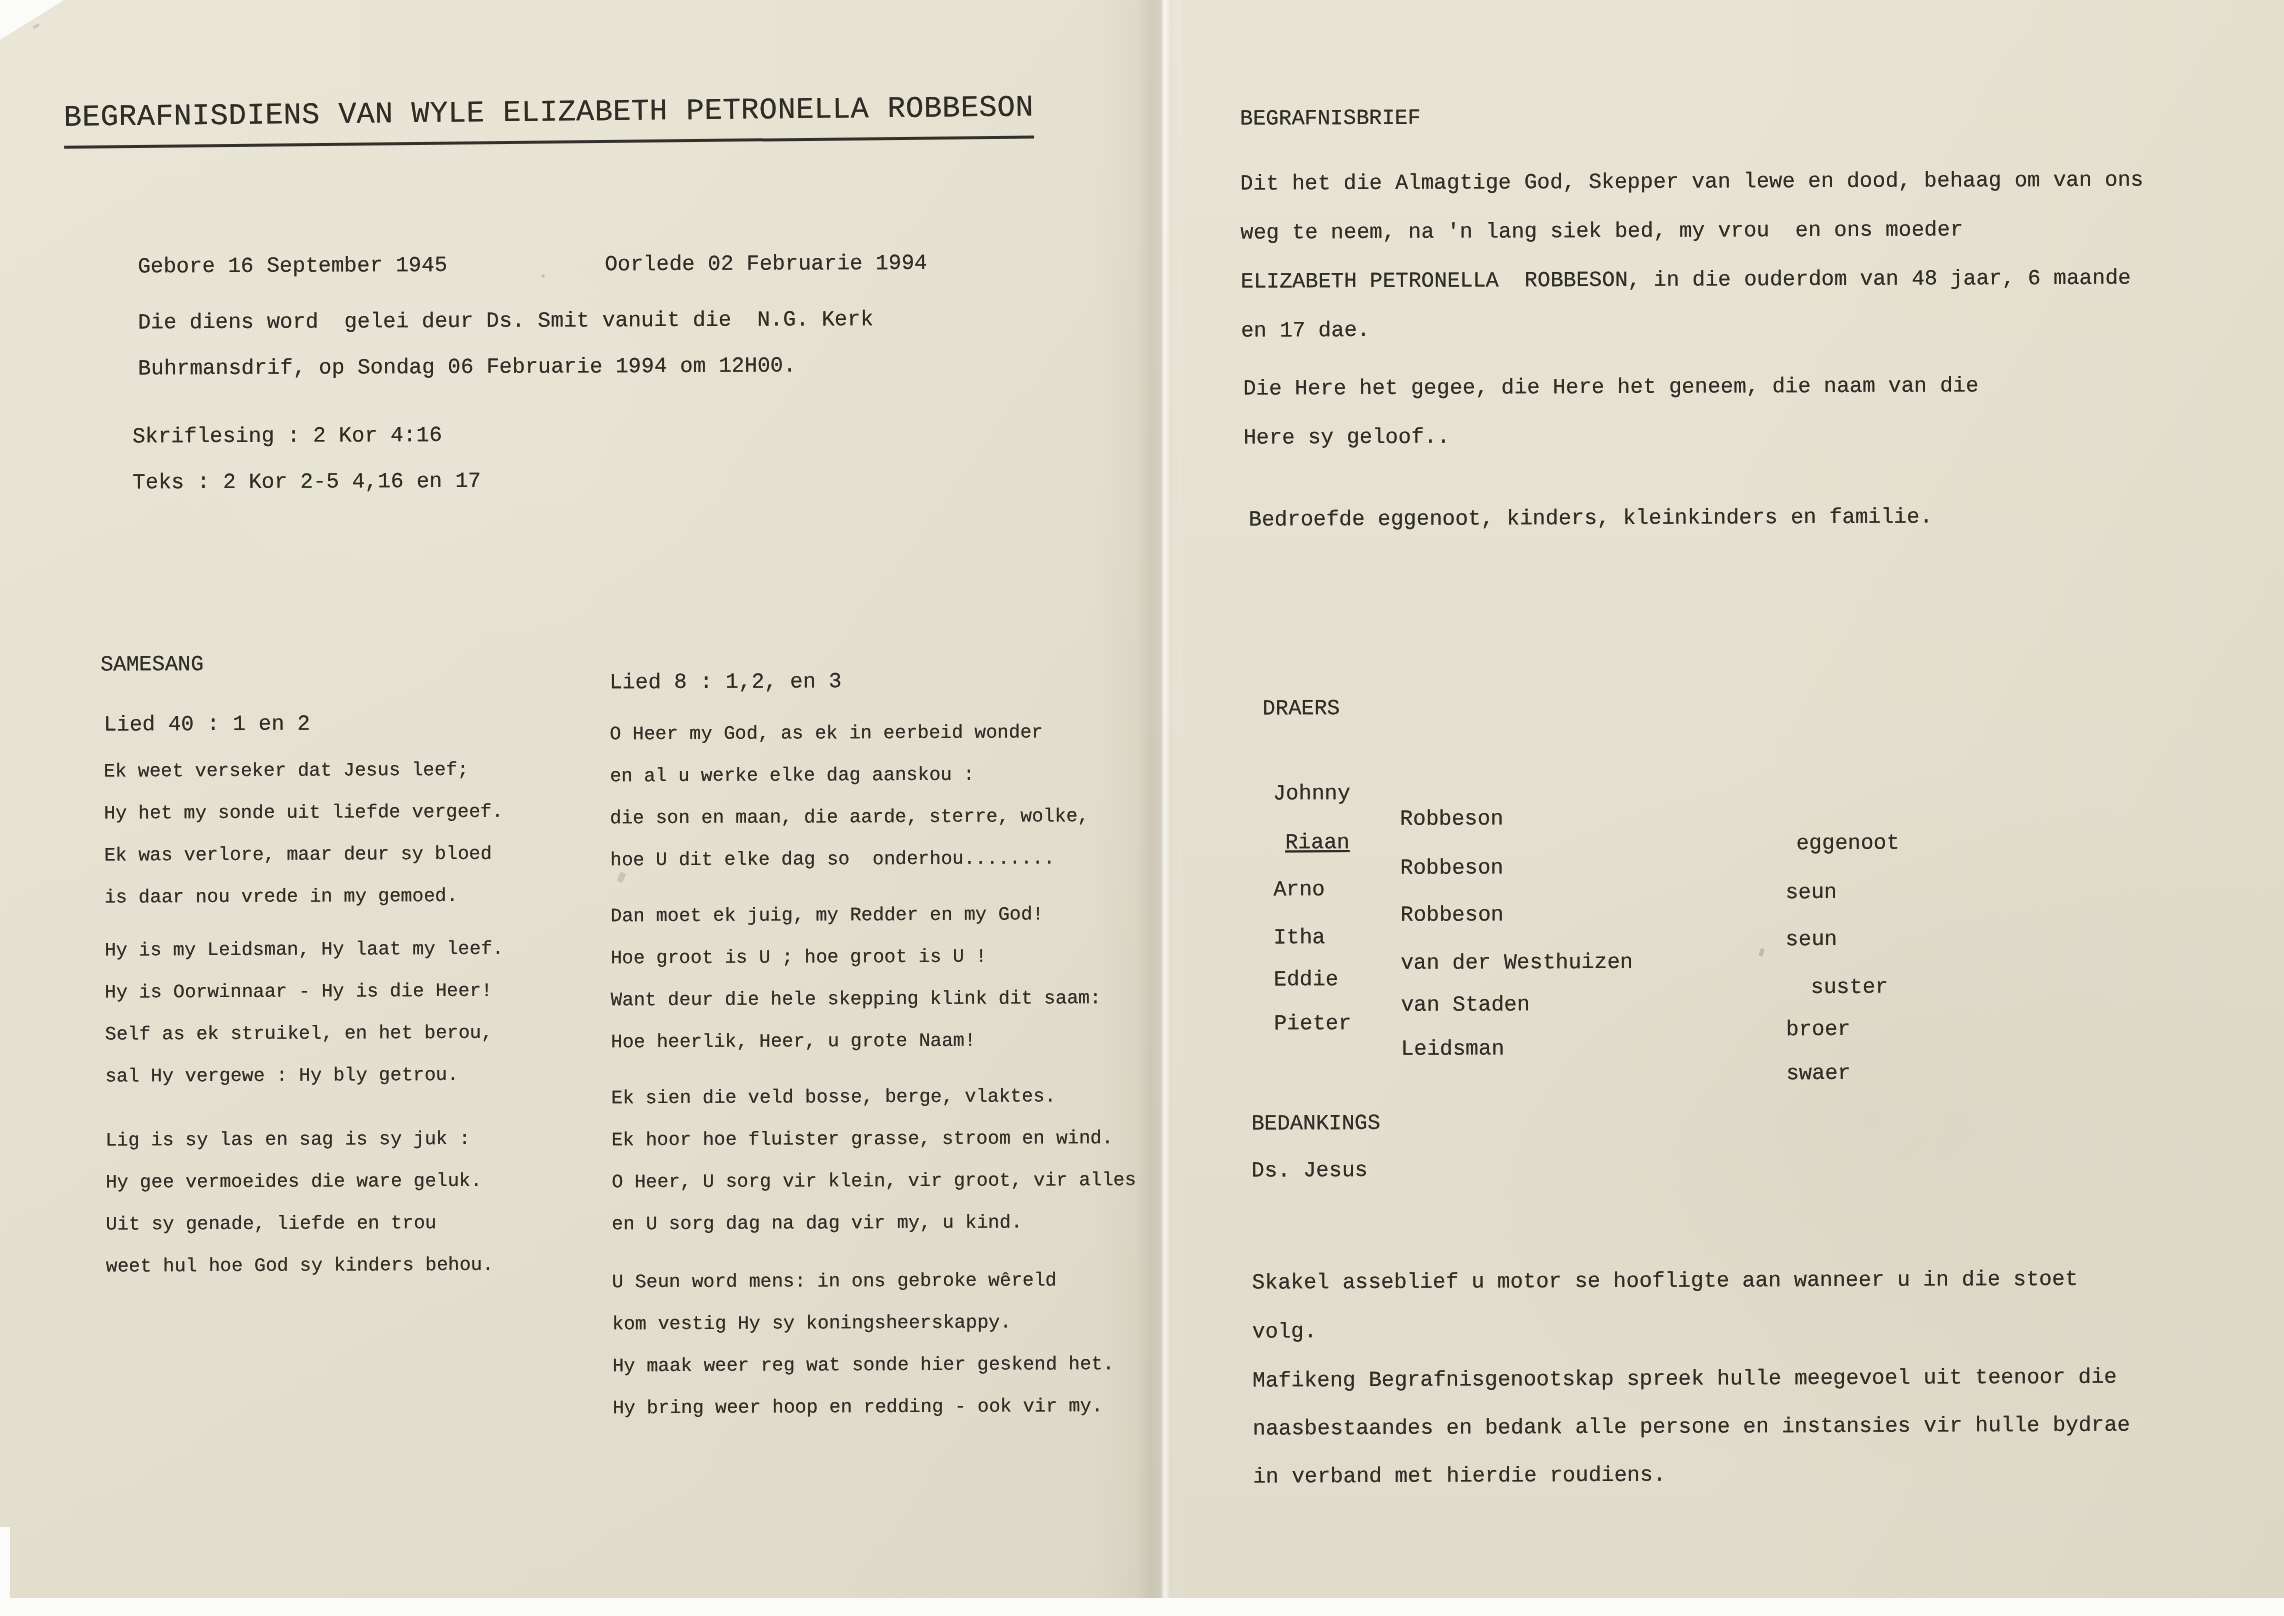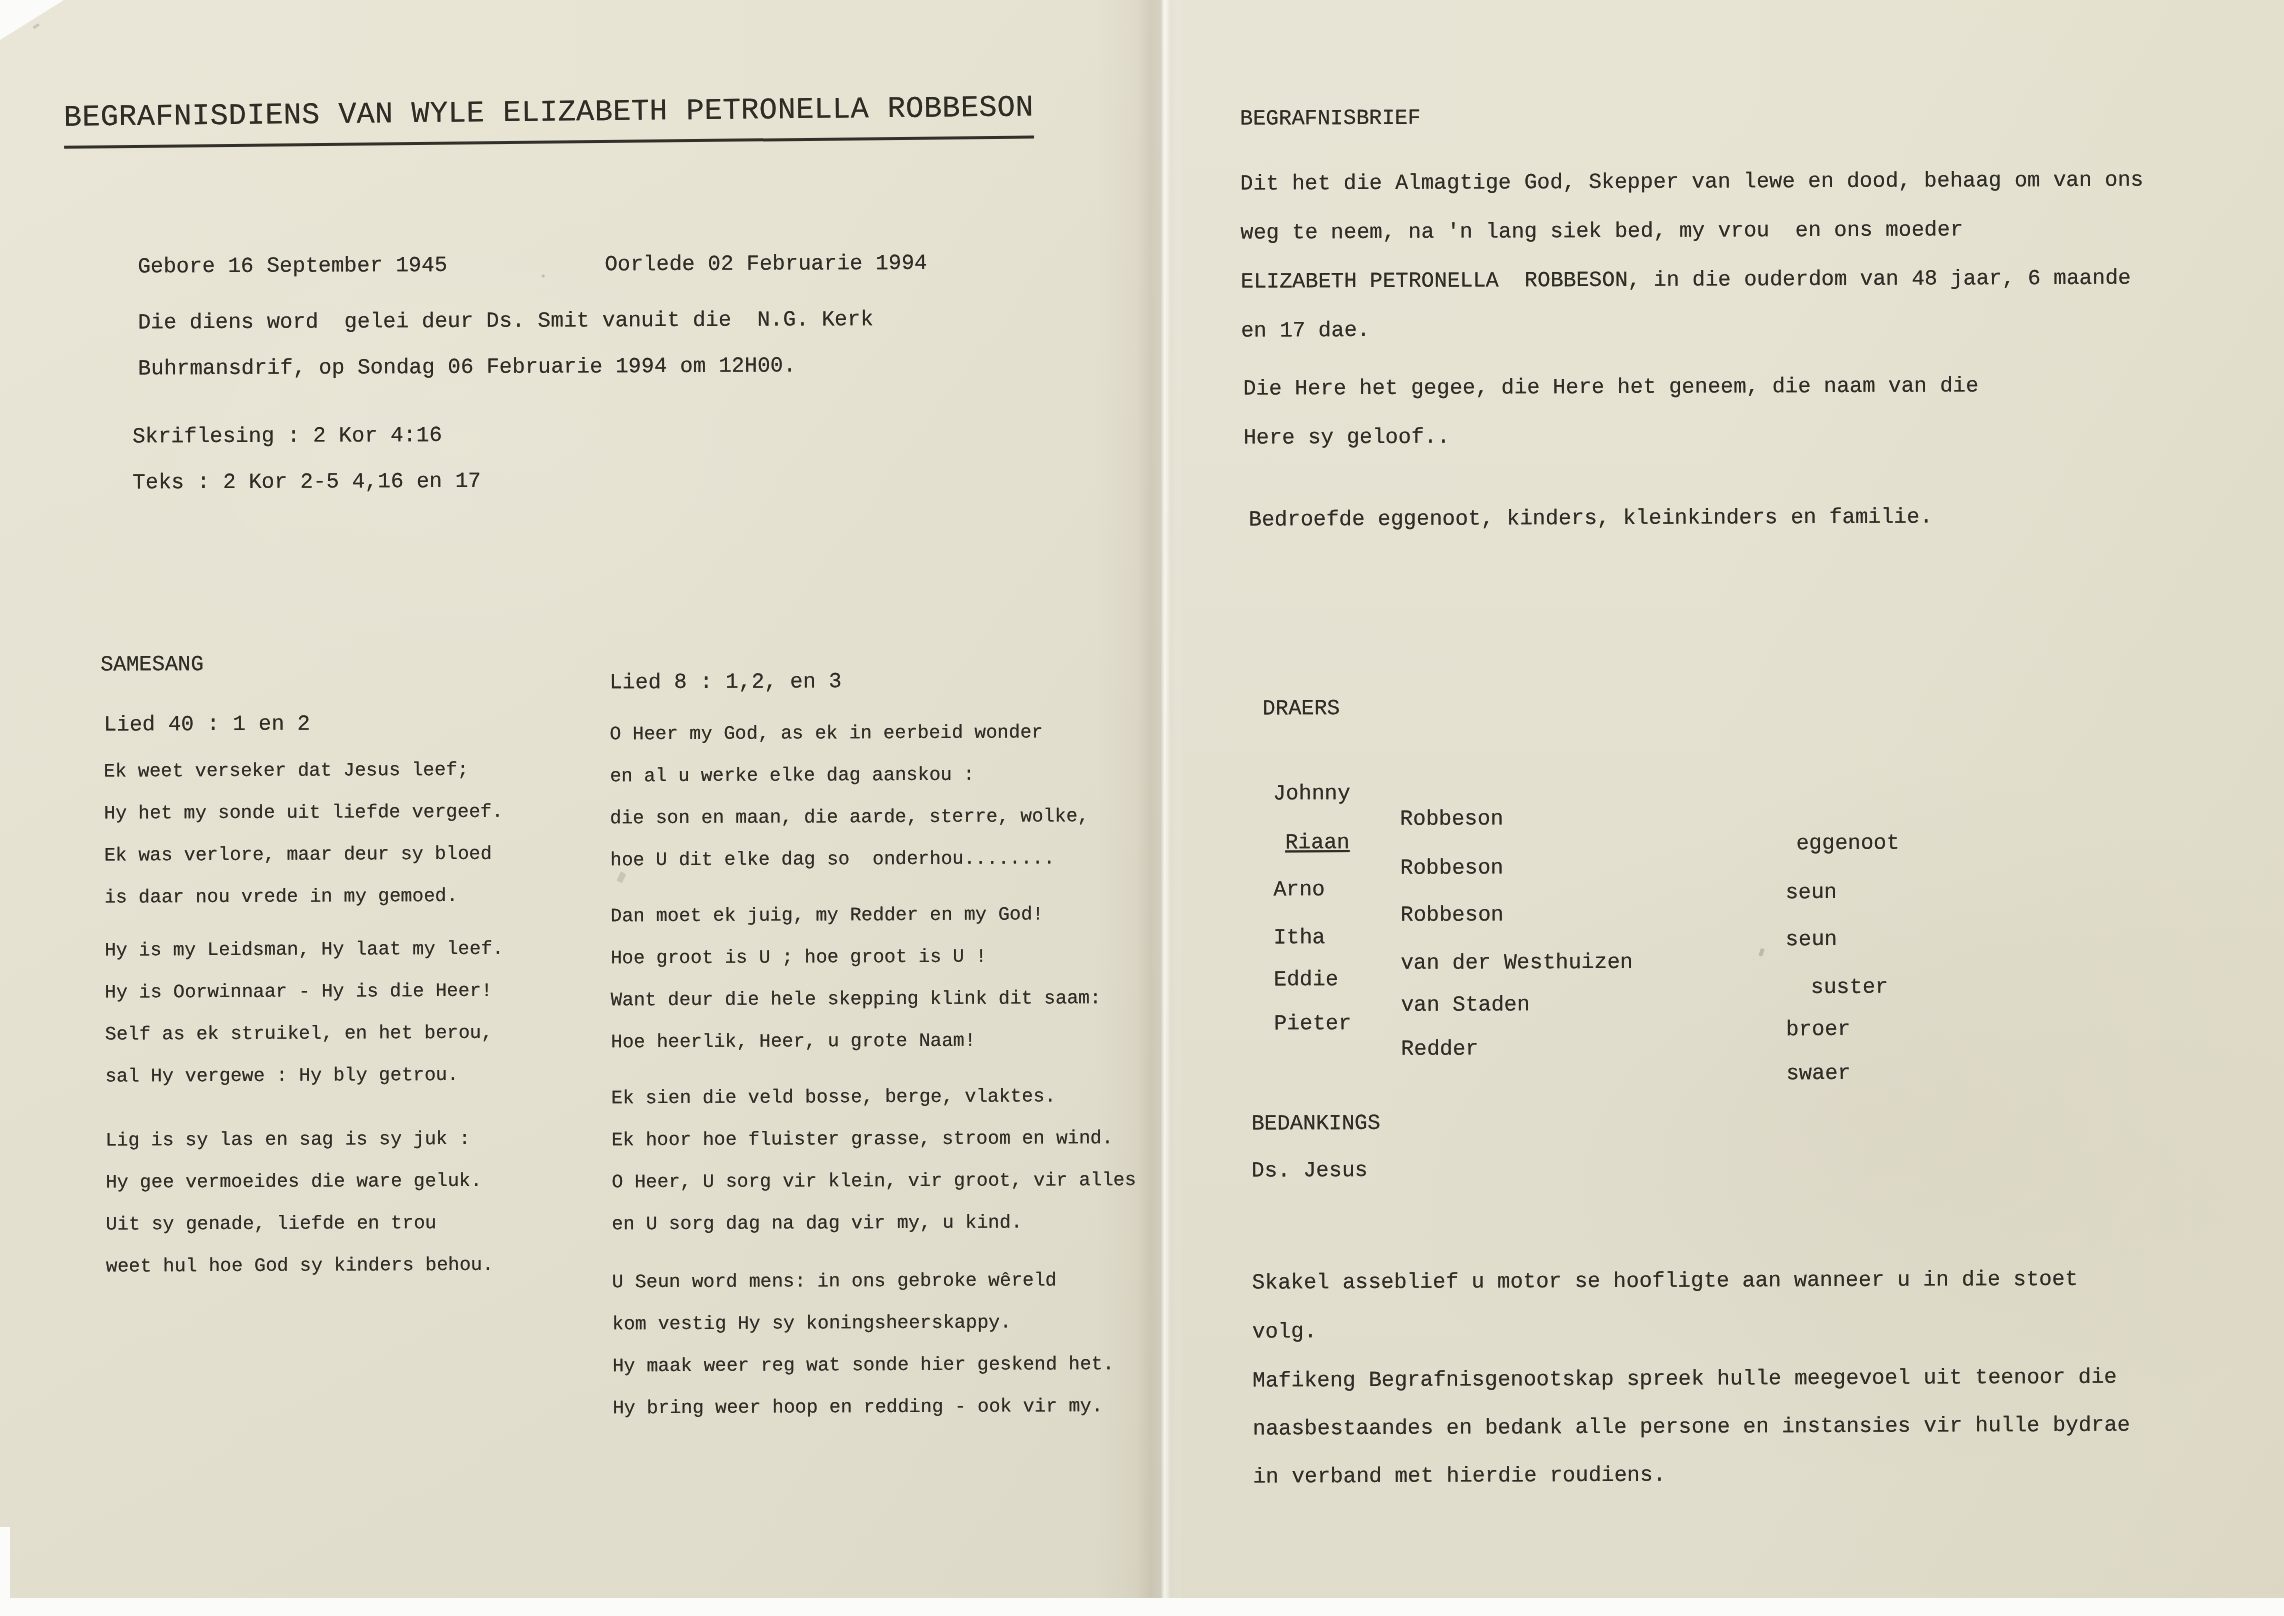--- a/index.html
+++ b/index.html
@@ -142,21 +142,21 @@
       <span style="position:absolute;left:127px;">van der Westhuizen</span>
       <span style="position:absolute;left:512px;margin-left:25px;">suster</span>
     </div>
     <div class="txt f33" style="left:1273px;top:941px;width:848px;">
       <span style="position:absolute;left:0;">Eddie</span>
       <span style="position:absolute;left:127px;">van Staden</span>
       <span style="position:absolute;left:512px;">broer</span>
     </div>
     <div class="txt f33" style="left:1273px;top:985px;width:848px;">
       <span style="position:absolute;left:0;">Pieter</span>
-      <span style="position:absolute;left:127px;">Redder</span>
+      <span style="position:absolute;left:127px;">Leidsman</span>
       <span style="position:absolute;left:512px;">swaer</span>
     </div>
 
     <div class="txt f33" style="left:1250px;top:1111px;">BEDANKINGS</div>
     <div class="txt f33" style="left:1250px;top:1158px;">Ds. Jesus</div>
 
     <div class="txt f33 lh75" style="left:1250px;top:1259px;width:953px;">Skakel asseblief u motor se hoofligte aan wanneer u in die stoet
 volg.</div>
 
     <div class="txt f33 lh74" style="left:1250px;top:1357px;width:966px;">Mafikeng Begrafnisgenootskap spreek hulle meegevoel uit teenoor die

